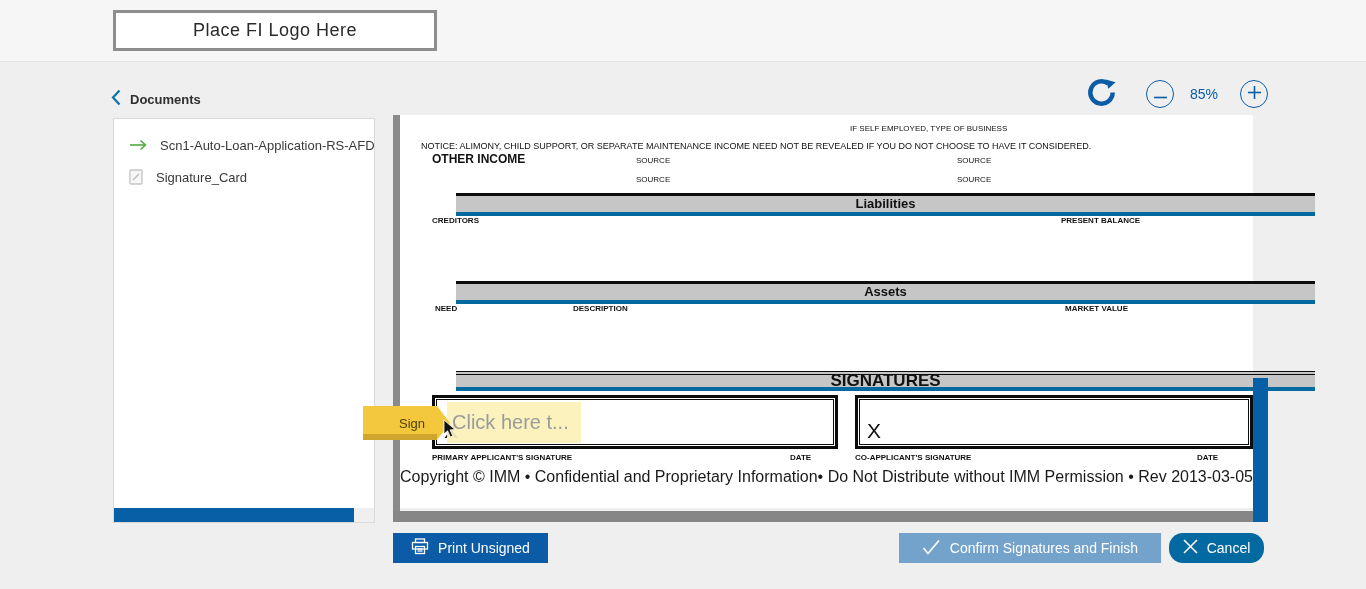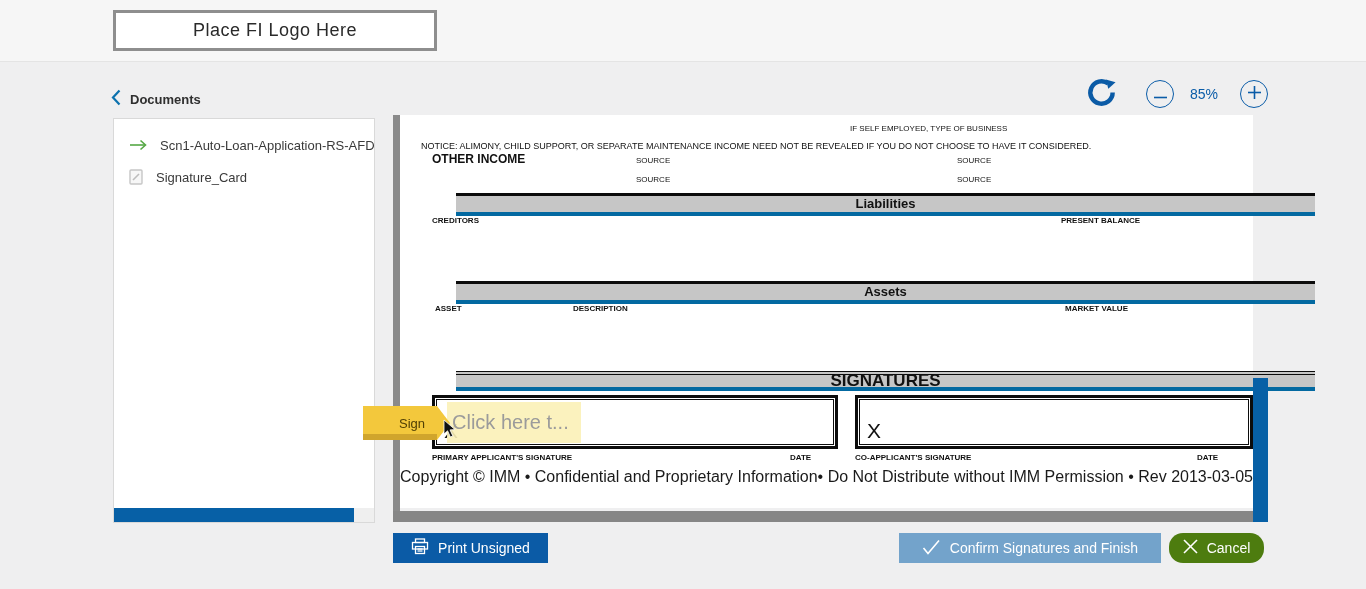--- a/index.html
+++ b/index.html
@@ -56,21 +56,21 @@
 
   
   .sign-tag { position:absolute; left:363px; top:406px; width:74px; height:34px; background:linear-gradient(#f3c83c 82%, #d0a52c 82%); display:flex; align-items:center; justify-content:center; font-size:13px; color:#514005; cursor:pointer; z-index:5;padding-left:24px; }
   .sign-tag::after { content:""; position:absolute; right:-13px; top:0; width:0; height:0; border-top:17px solid transparent; border-bottom:17px solid transparent; border-left:13px solid #f3c83c; }
   .cursor-arrow { position:absolute; left:443px; top:419px; z-index:6; }
 
   
   .btn { position:absolute; top:533px; height:30px; display:flex; align-items:center; justify-content:center; gap:9px; color:#fff; font-size:14px; cursor:pointer; }
   .btn-print   { left:393px; width:155px; background:#0b5ba6; }
   .btn-confirm { left:899px; width:262px; background:#73a3cb; }
-  .btn-cancel  { left:1169px; width:95px; background:#4d7c0f;border-radius:14px; }
+  .btn-cancel  { left:1169px; width:95px; background:#0369a1;border-radius:14px; }
 </style>
 </head>
 <body>
 
 <div class="screen">
 
   <div class="topbar"></div>
   <div class="logo-box">
     <span>Place FI Logo Here</span>
   </div>
@@ -144,21 +144,21 @@
       <div class="abs t8" style="left:236px; top:41px;">SOURCE</div>
       <div class="abs t8" style="left:557px; top:41px;">SOURCE</div>
       <div class="abs t8" style="left:236px; top:60px;">SOURCE</div>
       <div class="abs t8" style="left:557px; top:60px;">SOURCE</div>
 
       <div class="band band-liab">Liabilities</div>
       <div class="abs t8b" style="left:32px; top:101px;">CREDITORS</div>
       <div class="abs t8b" style="left:661px; top:101px;">PRESENT BALANCE</div>
 
       <div class="band band-assets">Assets</div>
-      <div class="abs t8b" style="left:35px; top:189px;">ASSET</div>
+      <div class="abs t8b" style="left:35px; top:189px;">NEED</div>
       <div class="abs t8b" style="left:173px; top:189px;">DESCRIPTION</div>
       <div class="abs t8b" style="left:665px; top:189px;">MARKET VALUE</div>
 
       <div class="band band-sign">SIGNATURES</div>
 
       <div class="sig-box sig-box-primary">
         <div class="sig-box-inner"></div>
         <div class="sig-x">X</div>
       </div>
       <div class="sig-box sig-box-co">

